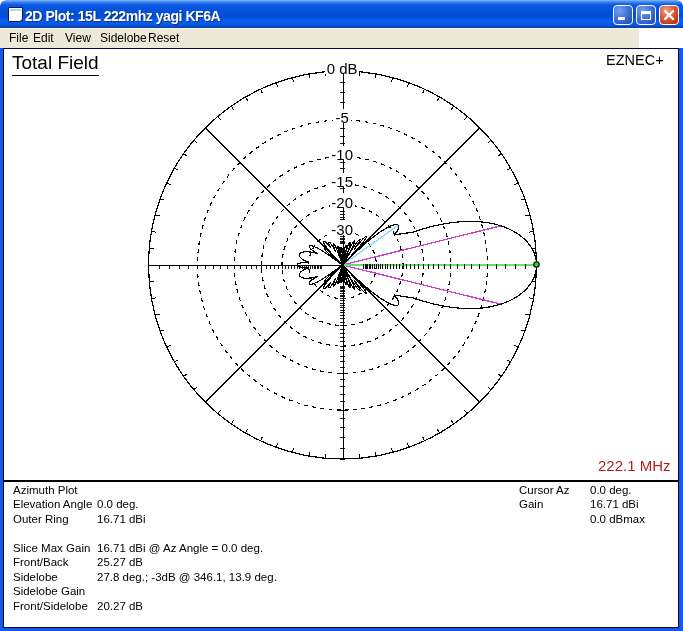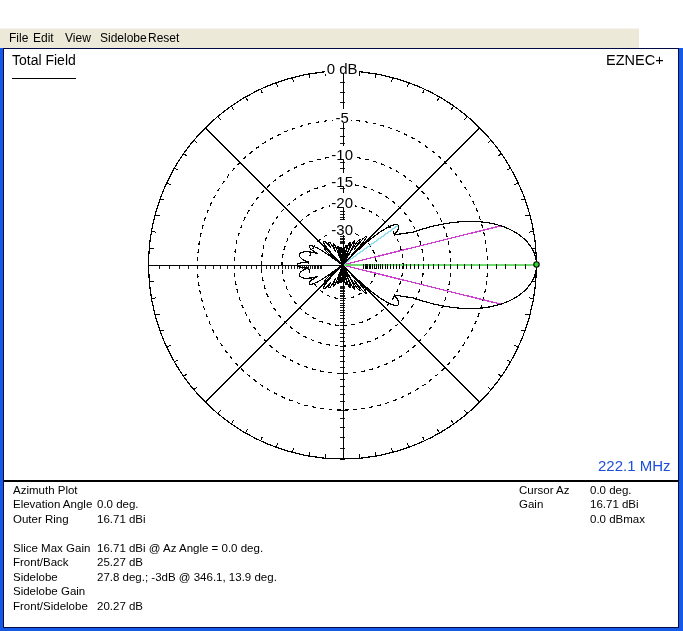--- a/index.html
+++ b/index.html
@@ -19,23 +19,23 @@
   .btn.close{left:659px;background:radial-gradient(circle at 35% 25%,#F0A088 0%,#DE6144 40%,#C83C16 75%,#AE3008 100%);}
   .glyph-min{position:absolute;left:4px;top:11px;width:7px;height:3px;background:#fff;}
   .glyph-max{position:absolute;left:4px;top:5px;width:10px;height:9px;border:1px solid #fff;border-top:3px solid #fff;box-sizing:border-box;}
   .menubar{position:absolute;left:0;top:28px;width:639px;height:19px;background:#ECE9D8;border-top:1px solid #F6F4EC;box-sizing:content-box;}
   .menubar span{position:absolute;top:2px;font-size:12px;color:#000;}
   .client{position:absolute;left:0px;top:48px;width:683px;height:583px;background:#155AE6;}
   .clientinner{position:absolute;left:3px;top:0px;width:676px;height:580px;background:#fff;border:1px solid #010A46;box-sizing:border-box;}
   .divider{position:absolute;left:4px;top:480px;width:675px;height:2px;background:#000;}
   .lab{position:absolute;font-size:11.5px;color:#000;white-space:nowrap;}
   .plotsvg{position:absolute;left:4px;top:48px;}
-  .tf{position:absolute;left:12px;top:52px;font-size:14px;color:#000;border-bottom:1px solid #000;padding-bottom:10px;}
+  .tf{position:absolute;left:12px;top:52px;font-size:19px;color:#000;border-bottom:1px solid #000;padding-bottom:1px;}
   .ez{position:absolute;left:606px;top:52px;font-size:14.5px;color:#000;}
-  .mhz{position:absolute;left:598px;top:457px;font-size:15px;color:#1d4ed8;}
+  .mhz{position:absolute;left:598px;top:457px;font-size:15px;color:#b91c1c;}
 </style>
 </head>
 <body>
 <div class="win">
   <div class="client">
    <div class="clientinner"></div>
   </div>
   <svg class="plotsvg" width="674" height="432" viewBox="0 0 674 432" shape-rendering="crispEdges">
 <circle cx="338.5" cy="217" r="145.0" fill="none" stroke="#000" stroke-width="1.2" stroke-dasharray="3.8 4.4"></circle>
 <circle cx="338.5" cy="217" r="108.3" fill="none" stroke="#000" stroke-width="1.2" stroke-dasharray="3.8 4.4"></circle>
@@ -82,20 +82,35 @@
 <div class="lab" style="left:590px;top:512.5px">0.0 dBmax</div>
 <div class="lab" style="left:13px;top:541.5px">Slice Max Gain</div>
 <div class="lab" style="left:97px;top:541.5px">16.71 dBi @ Az Angle = 0.0 deg.</div>
 <div class="lab" style="left:13px;top:556px">Front/Back</div>
 <div class="lab" style="left:97px;top:556px">25.27 dB</div>
 <div class="lab" style="left:13px;top:570.5px">Sidelobe</div>
 <div class="lab" style="left:97px;top:570.5px">27.8 deg.; -3dB @ 346.1, 13.9 deg.</div>
 <div class="lab" style="left:13px;top:585px">Sidelobe Gain</div>
 <div class="lab" style="left:13px;top:599.5px">Front/Sidelobe</div>
 <div class="lab" style="left:97px;top:599.5px">20.27 dB</div>
+  <div class="titlebar">
+    <div class="ticon"></div>
+    <div class="titletext">2D Plot: 15L 222mhz yagi KF6A</div>
+    <div class="btn min">
+        <div class="glyph-min"></div>
+      </div>
+    <div class="btn max">
+        <div class="glyph-max"></div>
+      </div>
+    <div class="btn close">
+      <svg width="18" height="18" style="position:absolute;left:0;top:0">
+          <path d="M5 5 L13 13 M13 5 L5 13" stroke="#fff" stroke-width="2.4" stroke-linecap="round"></path>
+        </svg>
+    </div>
+  </div>
   <div class="menubar">
     <span style="left:9px">File</span>
       <span style="left:33px">Edit</span>
       <span style="left:65px">View</span>
       <span style="left:100px">Sidelobe</span>
       <span style="left:148px">Reset</span>
   </div>
 </div>
 
 </body></html>

